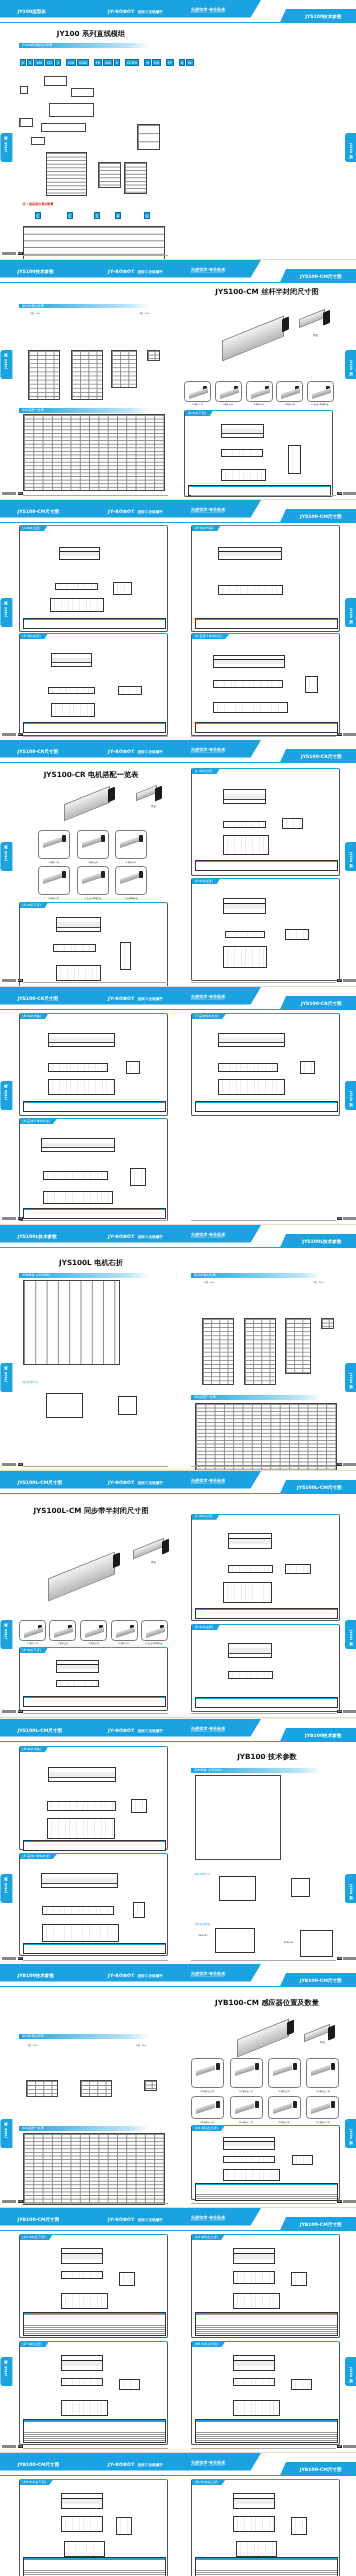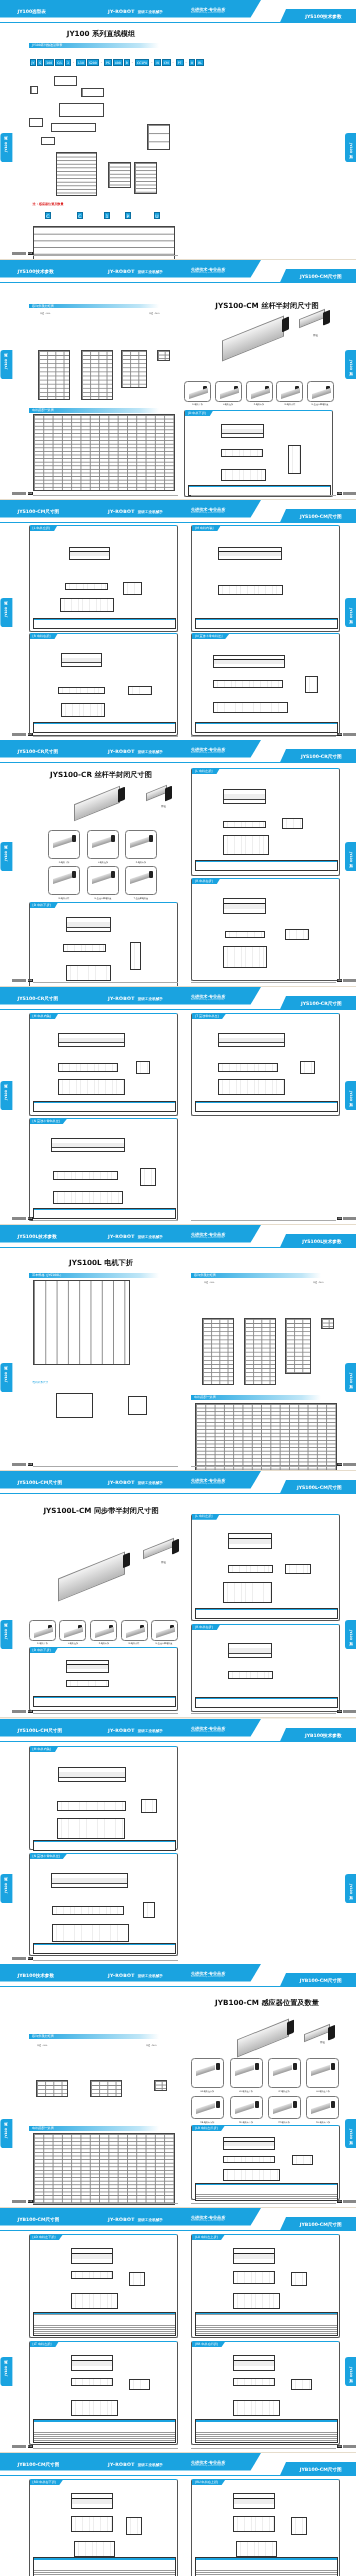--- a/index.html
+++ b/index.html
@@ -13,21 +13,21 @@
 .hdr .lt{position:absolute;left:17.5px;top:9.3px;font-size:4.6px;color:#fff;font-weight:bold}
 .hdr .logo{position:absolute;left:108px;top:9.3px;font-size:4.6px;color:#fff;font-weight:bold;letter-spacing:0.3px}
 .hdr .logo span{font-size:3.6px;margin-left:3.1px;letter-spacing:0}
 .hdr .slogan{position:absolute;left:191px;top:7.2px;color:#fff;font-size:4.1px;font-weight:bold}
 .hdr .slogan small{display:block;font-size:1.5px;font-weight:normal;opacity:.8}
 .hdr .rt{position:absolute;right:15.5px;top:14px;font-size:4.6px;color:#fff;font-weight:bold}
 .side-tab{position:absolute;width:12.4px;height:29px;background:#1aa3e0;color:#fff;font-size:3.1px;font-weight:bold;writing-mode:vertical-rl;text-align:center;line-height:12.4px}
 .side-tab.l{left:0;border-radius:0 3.1px 3.1px 0;transform:rotate(180deg)}
 .side-tab.r{right:0;border-radius:3.1px 0 0 3.1px}
 .page{position:absolute;top:24px;width:178px;bottom:0}
-.page.left{left:12px}.page.right{left:178px}
+.page.left{left:2px}.page.right{left:178px}
 .ptitle{position:absolute;width:100%;text-align:center;font-size:7.2px;font-weight:bold;color:#111}
 .bar{position:absolute;height:4.6px;background:linear-gradient(90deg,#1aa3e0,#bfe6f7 85%,#fff);color:#fff;font-size:3.1px;line-height:4.6px;padding-left:3.1px}
 .tbl{position:absolute;border:0.5px solid #444;background:#fff}
 .tbl .g{position:absolute;inset:0;background-image:linear-gradient(#888 0.5px,transparent 0.5px),linear-gradient(90deg,#888 0.5px,transparent 0.5px)}
 .panel{position:absolute;border:0.5px solid #555;border-top:1.5px solid #1aa3e0;border-radius:2.1px;background:#fff}
 .panel .ph{position:absolute;left:-0.5px;top:-0.5px;height:5.7px;padding:0 7.2px 0 3.1px;background:#1aa3e0;color:#fff;font-size:3.1px;line-height:5.7px;clip-path:polygon(0 0,100% 0,88% 100%,0 100%)}
 .drw{position:absolute;border:0.5px solid #333;background:repeating-linear-gradient(90deg,#fff 0 3.1px,#eee 3.1px 3.6px)}
 .drw.dark{background:linear-gradient(#fff 30%,#222 30% 34%,#eee 34% 70%,#444 70% 74%,#fff 74%)}
 .dtbl{position:absolute;height:11.3px;border:0.5px solid #333;background-image:linear-gradient(#1aa3e0 0 1.5px,transparent 1.5px),repeating-linear-gradient(#fff 0 1.5px,#999 1.5px 2.1px),repeating-linear-gradient(90deg,transparent 0 5.7px,#aaa 5.7px 6.2px);background-blend-mode:normal}
 .dtbl.two{height:17.5px}
@@ -177,21 +177,21 @@
     <div class="tbl" style="left:20.6px;top:130px;width:142px;height:77px">
         <div class="g" style="background-size:100% 3.6px,9.3px 100%"></div>
       </div>
     <div class="foot">
         <div class="gl" style="left:0"></div>
         <div class="pn" style="left:15.5px">095</div>
         <div class="ln" style="left:20.6px;width:145px"></div>
       </div>
   </div>
   <div class="page right">
-    <div class="ptitle" style="top:17px">JYS100-CM 丝杆半封闭尺寸图</div>
+    <div class="ptitle" style="top:3px">JYS100-CM 丝杆半封闭尺寸图</div>
     <div class="product" style="left:44px;top:44px;width:62px;height:20.6px">
         <div class="mot"></div>
       </div>
     <div class="product" style="left:121px;top:30px;width:26px;height:9.3px">
         <div class="mot"></div>
       </div>
     <div class="color-lbl" style="left:135px;top:49px">黑色</div>
     <div class="thumb" style="left:6.2px;top:97px">
         <div class="m"></div>
       </div>
@@ -292,21 +292,21 @@
       <div class="band2"></div>
       <div class="line"></div>
     <div class="lt">JYS100-CR尺寸图</div>
     <div class="logo"><b>JY-ROBOT</b><span>浚研工业机械手</span></div>
     <div class="slogan"><span>先进技术·专业品质</span><small>Advanced technology &amp; Professional Quality</small></div>
     <div class="rt">JYS100-CR尺寸图</div>
   </div>
   <div class="side-tab l" style="top:102px">JY100系列</div>
   <div class="side-tab r" style="top:102px">JY100系列</div>
   <div class="page left">
-    <div class="ptitle" style="top:6.2px">JYS100-CR 丝杆半封闭尺寸图</div>
+    <div class="ptitle" style="top:6.2px">JYS100-CR 电机搭配一览表</div>
     <div class="product" style="left:62px;top:31px;width:46px;height:16.5px">
         <div class="mot"></div>
       </div>
     <div class="product" style="left:134px;top:25px;width:20.6px;height:8.2px">
         <div class="mot"></div>
       </div>
     <div class="color-lbl" style="left:149px;top:40px">黑色</div>
     <div class="thumb" style="left:36px;top:66px;width:32px;height:29px">
         <div class="m"></div>
       </div>
@@ -426,21 +426,21 @@
       <div class="band2"></div>
       <div class="line"></div>
     <div class="lt">JYS100L技术参数</div>
     <div class="logo"><b>JY-ROBOT</b><span>浚研工业机械手</span></div>
     <div class="slogan"><span>先进技术·专业品质</span><small>Advanced technology &amp; Professional Quality</small></div>
     <div class="rt">JYS100L技术参数</div>
   </div>
   <div class="side-tab l" style="top:138px">JY100系列</div>
   <div class="side-tab r" style="top:138px">JY100系列</div>
   <div class="page left">
-    <div class="ptitle" style="top:9.3px">JYS100L 电机下折</div>
+    <div class="ptitle" style="top:9.3px">JYS100L 电机右折</div>
     <div class="bar" style="left:17px;top:24px;width:130px">基本规格（JYS100L）</div>
     <div class="tbl" style="left:20.6px;top:31px;width:97px;height:85px">
         <div class="g" style="background-size:100% 7px,11.3px 100%"></div>
       </div>
     <div class="small" style="left:20.6px;top:131px">电机外形尺寸</div>
     <div class="motor" style="left:44px;top:144px;width:37px;height:25px"></div>
     <div class="motor" style="left:116px;top:147px;width:18.5px;height:18.5px"></div>
     <div class="foot">
         <div class="gl" style="left:0"></div>
         <div class="pn" style="left:15.5px">103</div>
@@ -577,20 +577,40 @@
       <div class="drw dark" style="left:20.6px;top:18.5px;width:77px;height:15.5px"></div>
       <div class="drw" style="left:21.6px;top:52px;width:72px;height:9.3px"></div>
       <div class="drw" style="left:113px;top:48px;width:12.4px;height:15.5px"></div>
       <div class="drw" style="left:21.6px;top:70px;width:77px;height:17.5px"></div>
       <div class="dtbl" style="left:2.6px;top:89px;width:143px"></div>
     </div>
     <div class="foot">
         <div class="gl" style="left:0"></div>
         <div class="pn" style="left:15.5px">107</div>
         <div class="ln" style="left:20.6px;width:145px"></div>
+      </div>
+  </div>
+  <div class="page right">
+    <div class="ptitle" style="top:9.3px">JYB100 技术参数</div>
+    <div class="bar" style="left:13px;top:25px;width:130px">基本规格（JYB100）</div>
+    <div class="tbl" style="left:16.5px;top:32px;width:86px;height:85px">
+        <div class="g" style="background-size:100% 7px,23px 100%"></div>
+      </div>
+    <div class="small" style="left:16.5px;top:129px">电机外形尺寸</div>
+    <div class="motor" style="left:41px;top:133px;width:37px;height:25px"></div>
+    <div class="motor" style="left:113px;top:135px;width:18.5px;height:18.5px"></div>
+    <div class="small" style="left:16.5px;top:179px">感应器接线图</div>
+    <div class="motor" style="left:37px;top:185px;width:40px;height:25px"></div>
+    <div class="motor" style="left:122px;top:187px;width:33px;height:27px"></div>
+    <div class="note" style="left:20.6px;top:191px">EE-SX677</div>
+    <div class="note" style="left:106px;top:198px">E3S-W13</div>
+    <div class="foot">
+        <div class="ln" style="left:13.4px;width:145px"></div>
+        <div class="pn" style="left:159px">108</div>
+        <div class="gl" style="left:165px"></div>
       </div>
   </div>
 </section>
 
 <section class="spread" style="top:1964px;height:244px">
   <div class="hdr">
     <div class="band"></div>
       <div class="band2"></div>
       <div class="line"></div>
     <div class="lt">JYB100技术参数</div>

